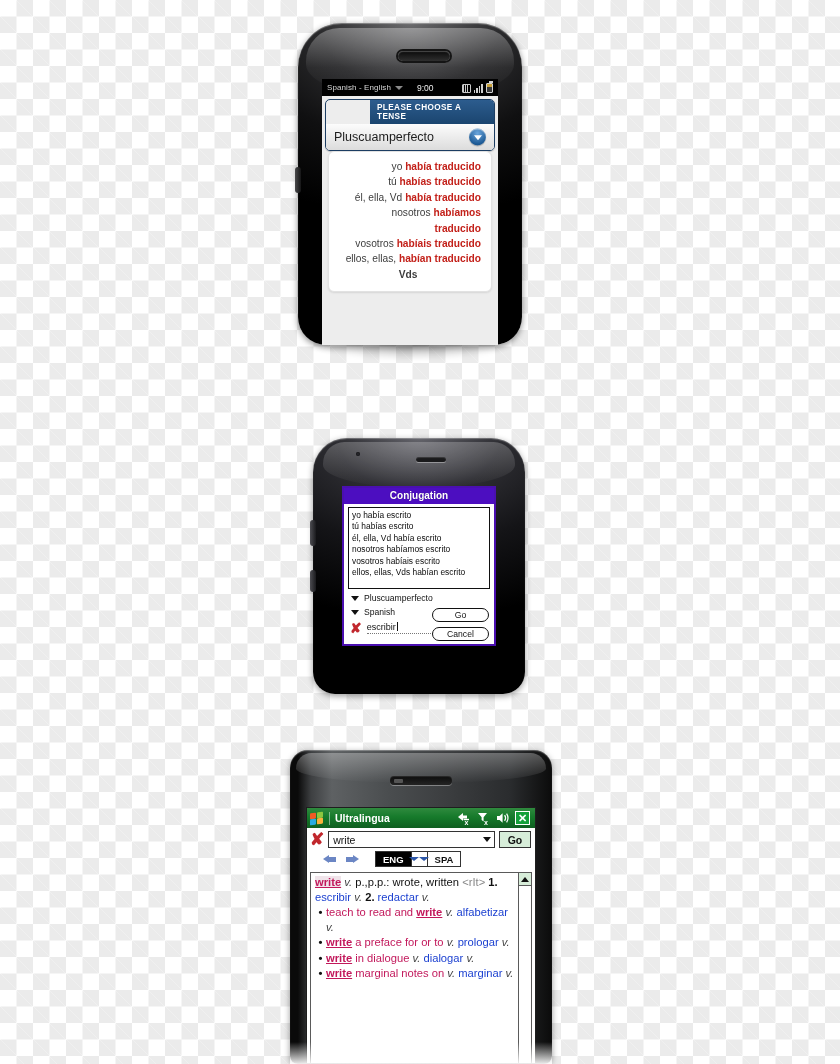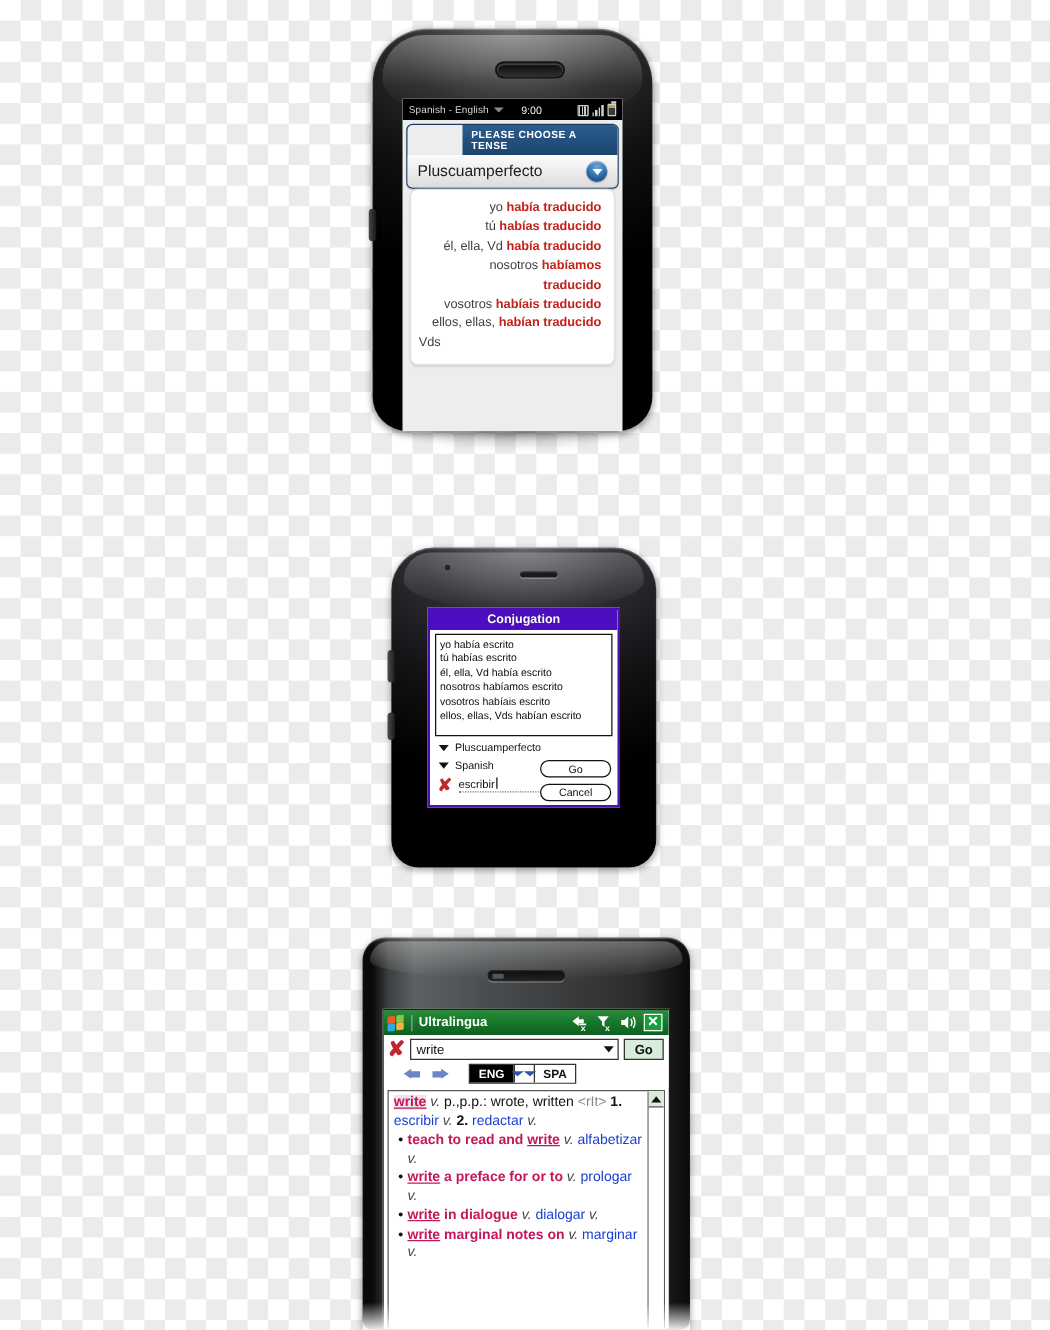--- a/index.html
+++ b/index.html
@@ -119,21 +119,21 @@
   #phone1 .conj-card {
     margin: 0 6px; background: #fff; border-radius: 6px;
     border: 1px solid #e2e2e2; padding: 7px 6px 9px;
     box-shadow: 0 1px 2px rgba(0,0,0,.10);
   }
   #phone1 .conj-row {
     text-align: right; font-size: 10.2px; line-height: 15.4px;
     color: #3d3d3d; padding-right: 4px;
   }
   #phone1 .conj-row b { color: #c3211a; font-weight: bold; }
-  #phone1 .conj-row.center { text-align: left; }
+  #phone1 .conj-row.center { text-align: center; font-weight: bold; }
 
   
   #phone2 { left: 313px; top: 438px; width: 236px; height: 262px; }
   #phone2 .body {
     position: absolute; left: 0; top: 0; width: 212px; height: 256px;
     border-radius: 34px 34px 22px 22px;
     background:
       radial-gradient(130% 70% at 50% 0%, #63636a 0%, #2d2d32 30%, #141417 60%, #000 100%);
     box-shadow: inset 0 1px 1px rgba(255,255,255,.3), 0 2px 6px rgba(0,0,0,.4);
   }
@@ -309,21 +309,21 @@
   .d-gram { color: #111; }
   .d-tag { color: #888; }
   .d-tr { color: #1a3fd0; }
   .d-num { color: #111; font-weight: bold; }
   #phone3 .entry-main { font-size: 11.2px; line-height: 14.5px; color: #111; }
   #phone3 .entry-main .d-hw { background: #f0e4ea; }
   #phone3 .sub { display: flex; font-size: 11.2px; line-height: 14.5px; margin-top: 1px; }
   #phone3 .sub .bullet { width: 11px; flex: 0 0 auto; text-align: center; color: #111; font-weight: bold; }
   #phone3 .sub .txt { flex: 1; }
   #phone3 .sub .txt .d-hw { color: #c2185b; }
-  #phone3 .sub .en { color: #c2185b; font-weight: bold; }
+  #phone3 .sub .en { color: #c2185b; font-weight: normal; }
 
   
   #phone3 .fade {
     position: absolute; left: 0; right: 0; bottom: 0; height: 22px;
     background: linear-gradient(to bottom, rgba(255,255,255,0), rgba(255,255,255,.92));
     pointer-events: none;
   }
   
   .shadowpad {
     position: absolute; border-radius: 50%;

